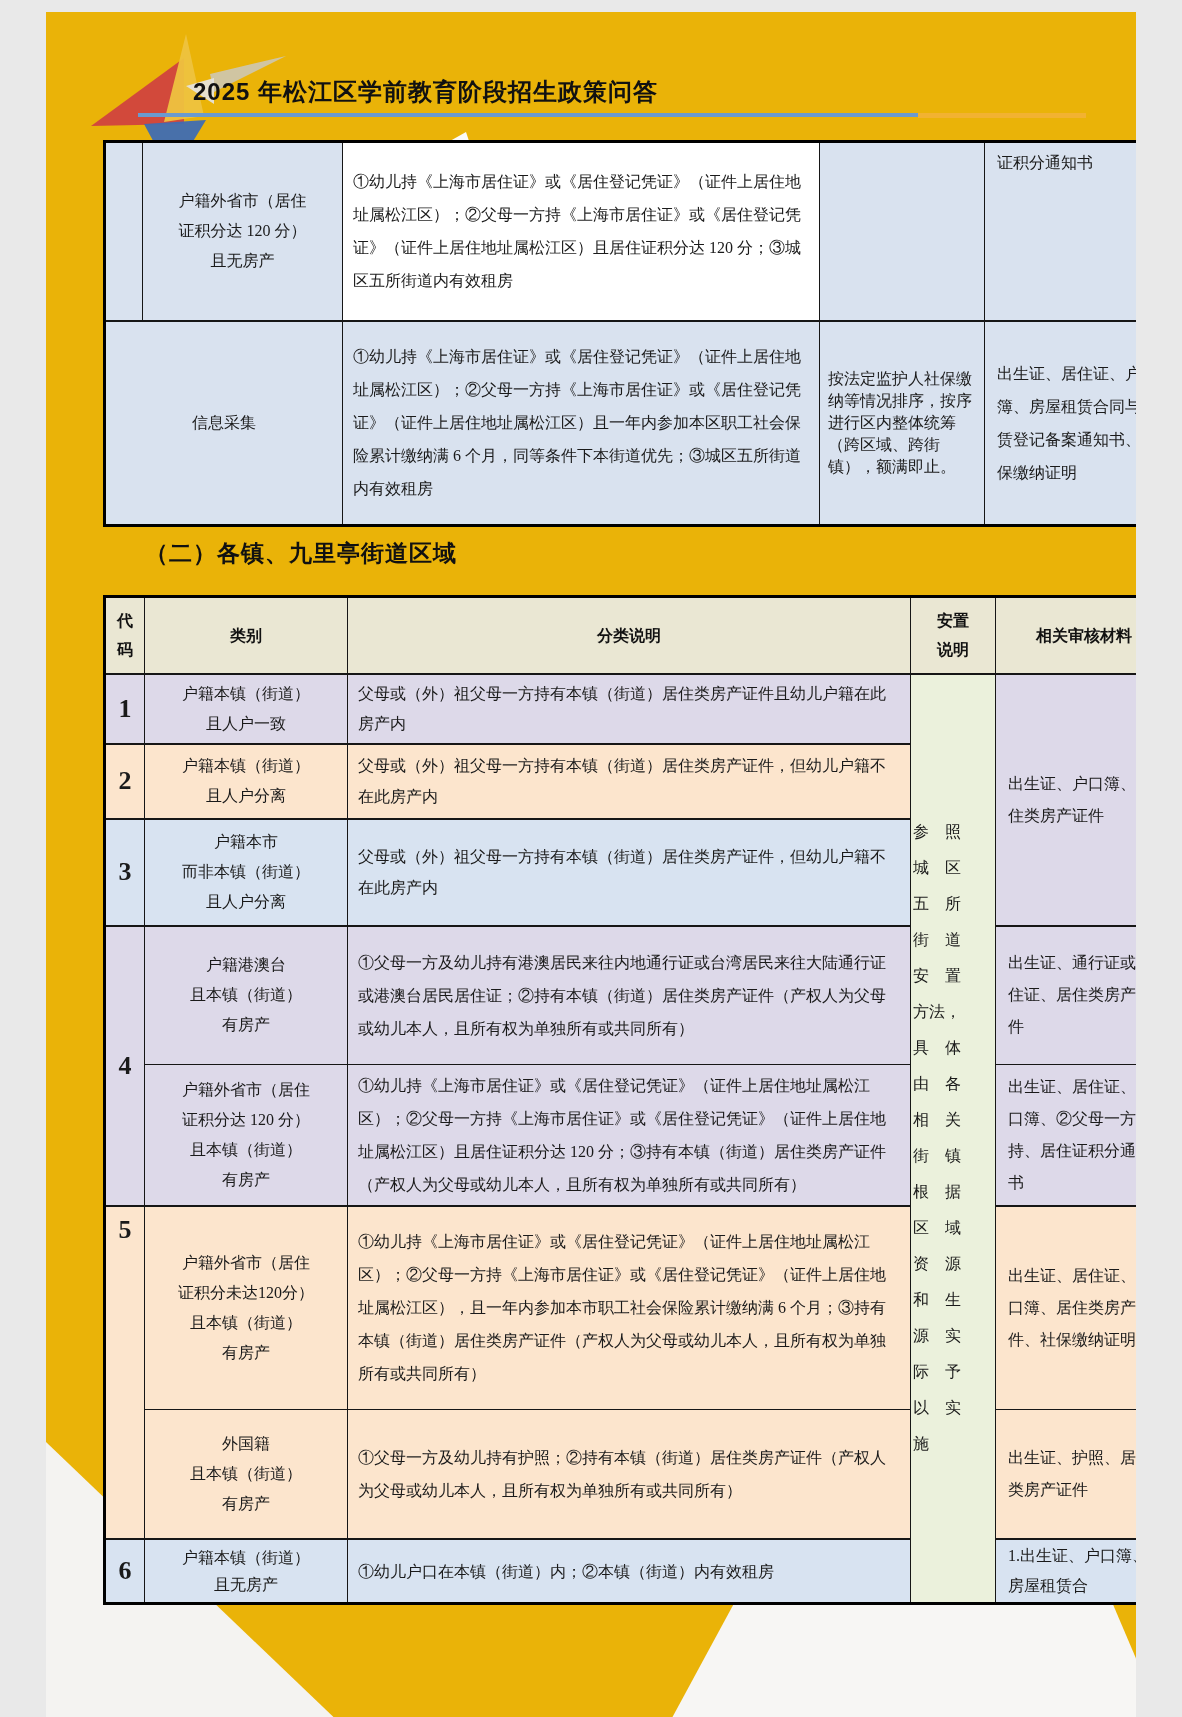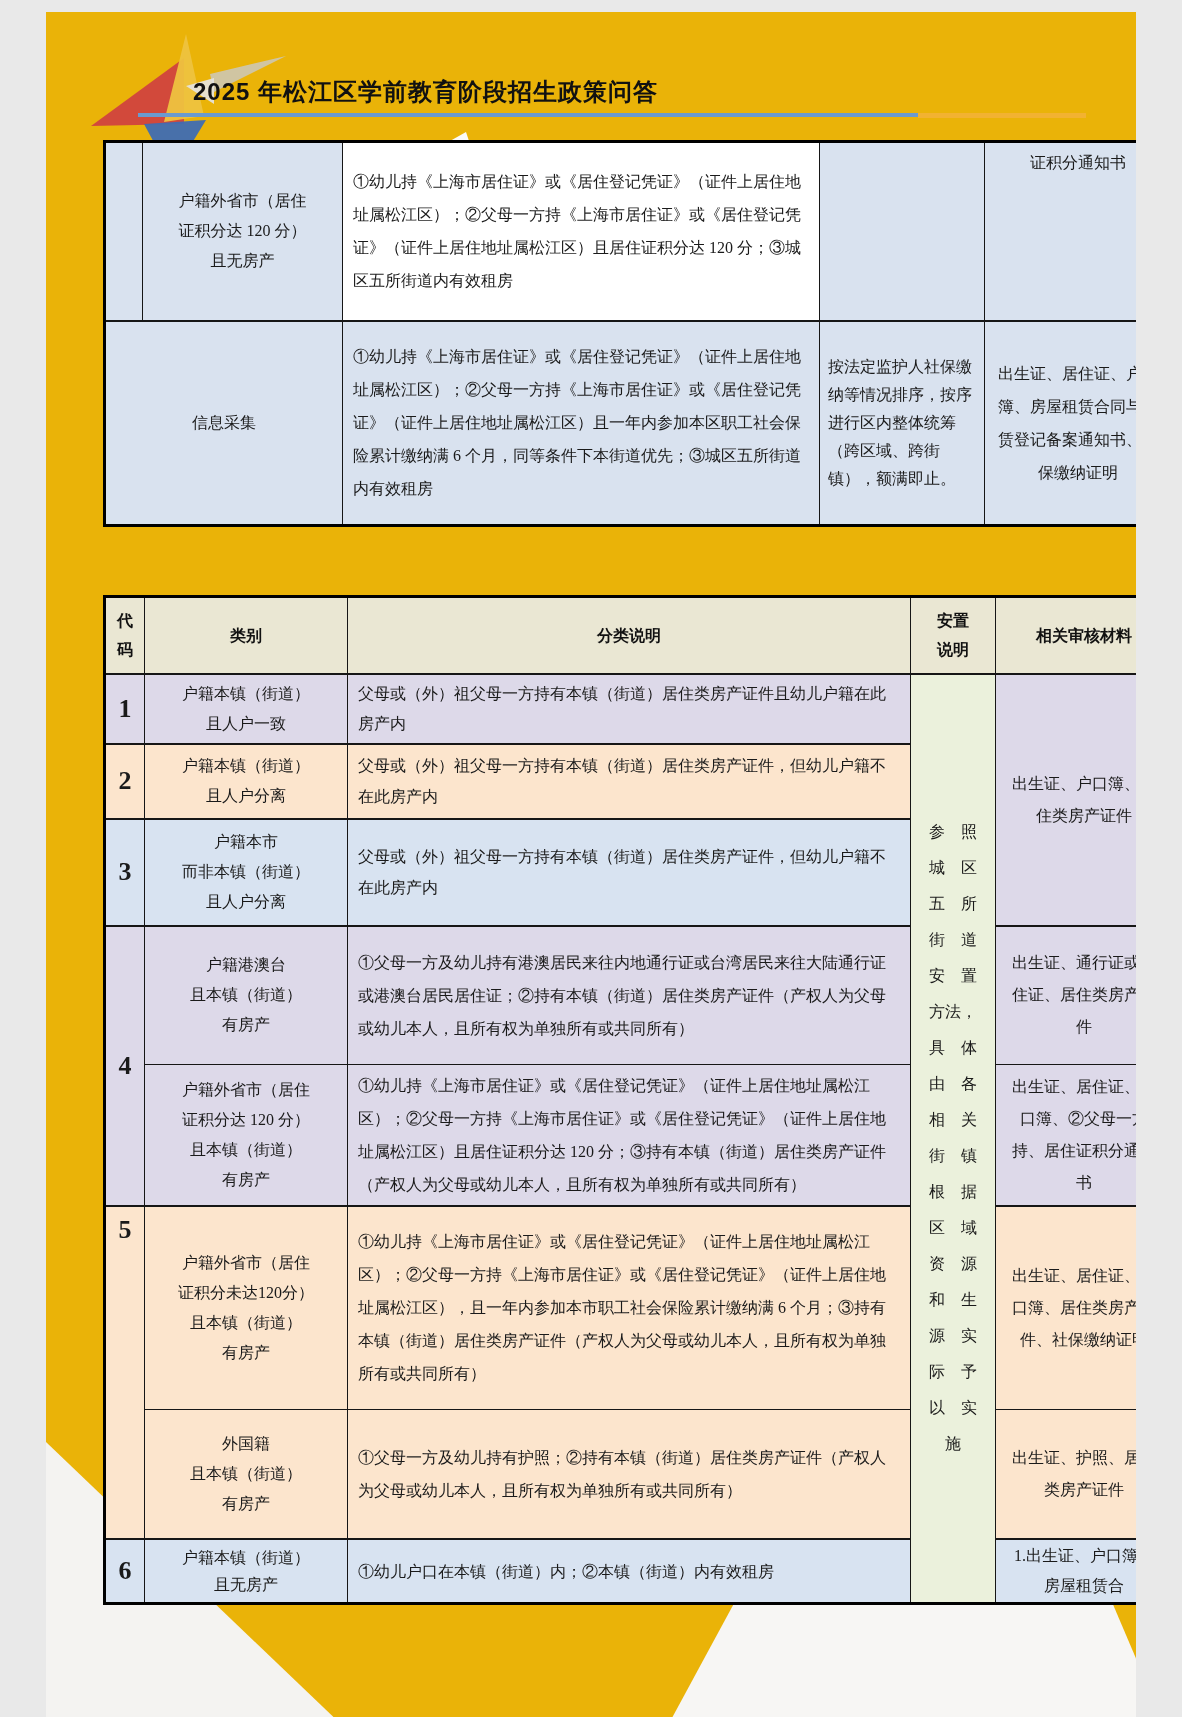--- a/index.html
+++ b/index.html
@@ -39,23 +39,23 @@
     text-align:center; white-space:pre-line; line-height:29px;
     background:#eae7d3; color:#111;
   }
   .code {
     text-align:center; font-weight:bold; font-size:26px;
     font-family:"Liberation Serif", serif; padding:2px;
   }
   .vtop { vertical-align:top; padding-top:8px; }
   .cat  { text-align:center; white-space:pre-line; line-height:30px; padding:4px 0; }
   .desc { text-align:left; line-height:33px; padding:4px 10px; }
-  .mat  { text-align:center; line-height:32px; padding:4px 12px; }
+  .mat  { text-align:left; line-height:32px; padding:4px 12px; }
   .place{
-    text-align:center; white-space:pre; line-height:36px;
+    white-space:pre; line-height:36px;
     vertical-align:middle; padding:16px 2px;
   }
   .topalign { vertical-align:top; }
 
   
   .blue1 { background:#d9e2ef; } 
   .white { background:#ffffff; }
   .lav   { background:#ddd9e9; }
   .peach { background:#fce5cd; }
   .blu   { background:#d8e3f1; }
@@ -99,26 +99,27 @@
       <td class="cat blue1">户籍外省市（居住
 证积分达 120 分）
 且无房产</td>
       <td class="desc white">①幼儿持《上海市居住证》或《居住登记凭证》（证件上居住地址属松江区）；②父母一方持《上海市居住证》或《居住登记凭证》（证件上居住地址属松江区）且居住证积分达 120 分；③城区五所街道内有效租房</td>
       <td class="blue1"></td>
       <td class="mat blue1 topalign">证积分通知书</td>
     </tr>
     <tr class="grp" style="height:205px">
       <td colspan="2" class="cat blue1">信息采集</td>
       <td class="desc blue1">①幼儿持《上海市居住证》或《居住登记凭证》（证件上居住地址属松江区）；②父母一方持《上海市居住证》或《居住登记凭证》（证件上居住地址属松江区）且一年内参加本区职工社会保险累计缴纳满 6 个月，同等条件下本街道优先；③城区五所街道内有效租房</td>
-      <td class="desc blue1" style="line-height:28px;padding:4px 8px">按法定监护人社保缴纳等情况排序，按序进行区内整体统筹（跨区域、跨街镇），额满即止。</td>
+      <td class="desc blue1" style="line-height:22px;padding:4px 8px">按法定监护人社保缴纳等情况排序，按序进行区内整体统筹（跨区域、跨街镇），额满即止。</td>
       <td class="mat blue1" style="line-height:33px">出生证、居住证、户口簿、房屋租赁合同与租赁登记备案通知书、社保缴纳证明</td>
     </tr>
   </tbody>
     </table>
 
+  <div class="section-heading">（二）各镇、九里亭街道区域</div>
 
   <table class="t2">
     <colgroup>
       <col style="width:40px">
         <col style="width:203px">
         <col style="width:563px">
       <col style="width:85px">
         <col style="width:178px">
     </colgroup>
     <tbody>

